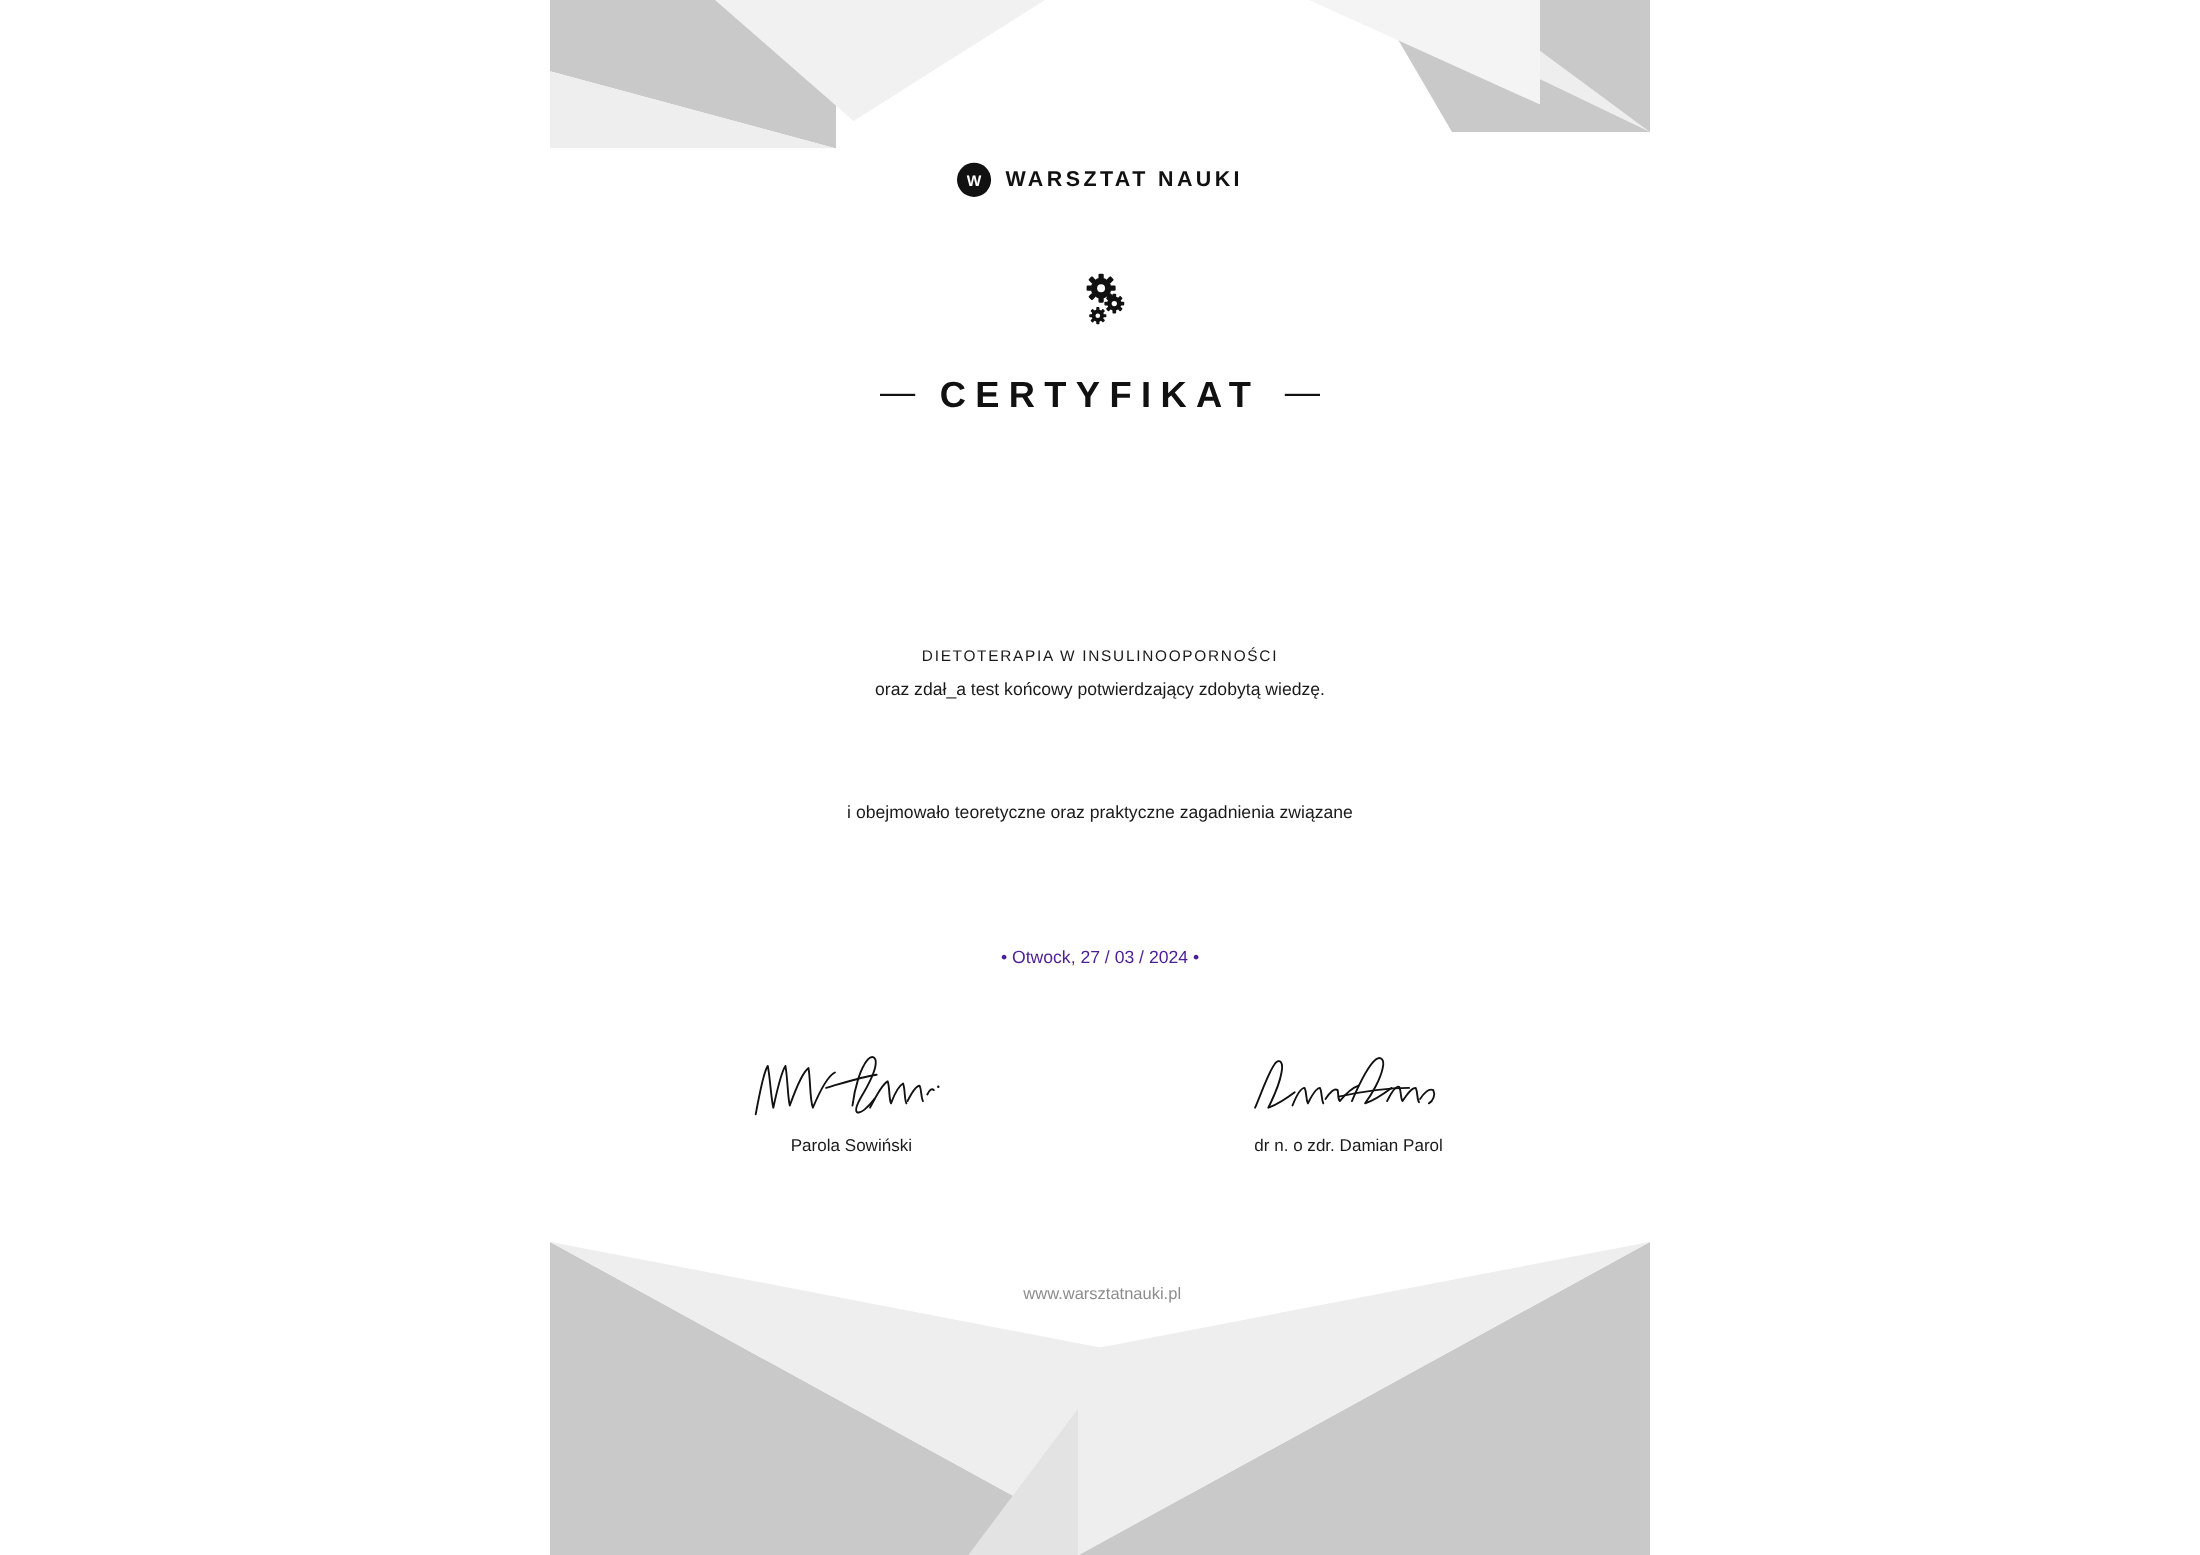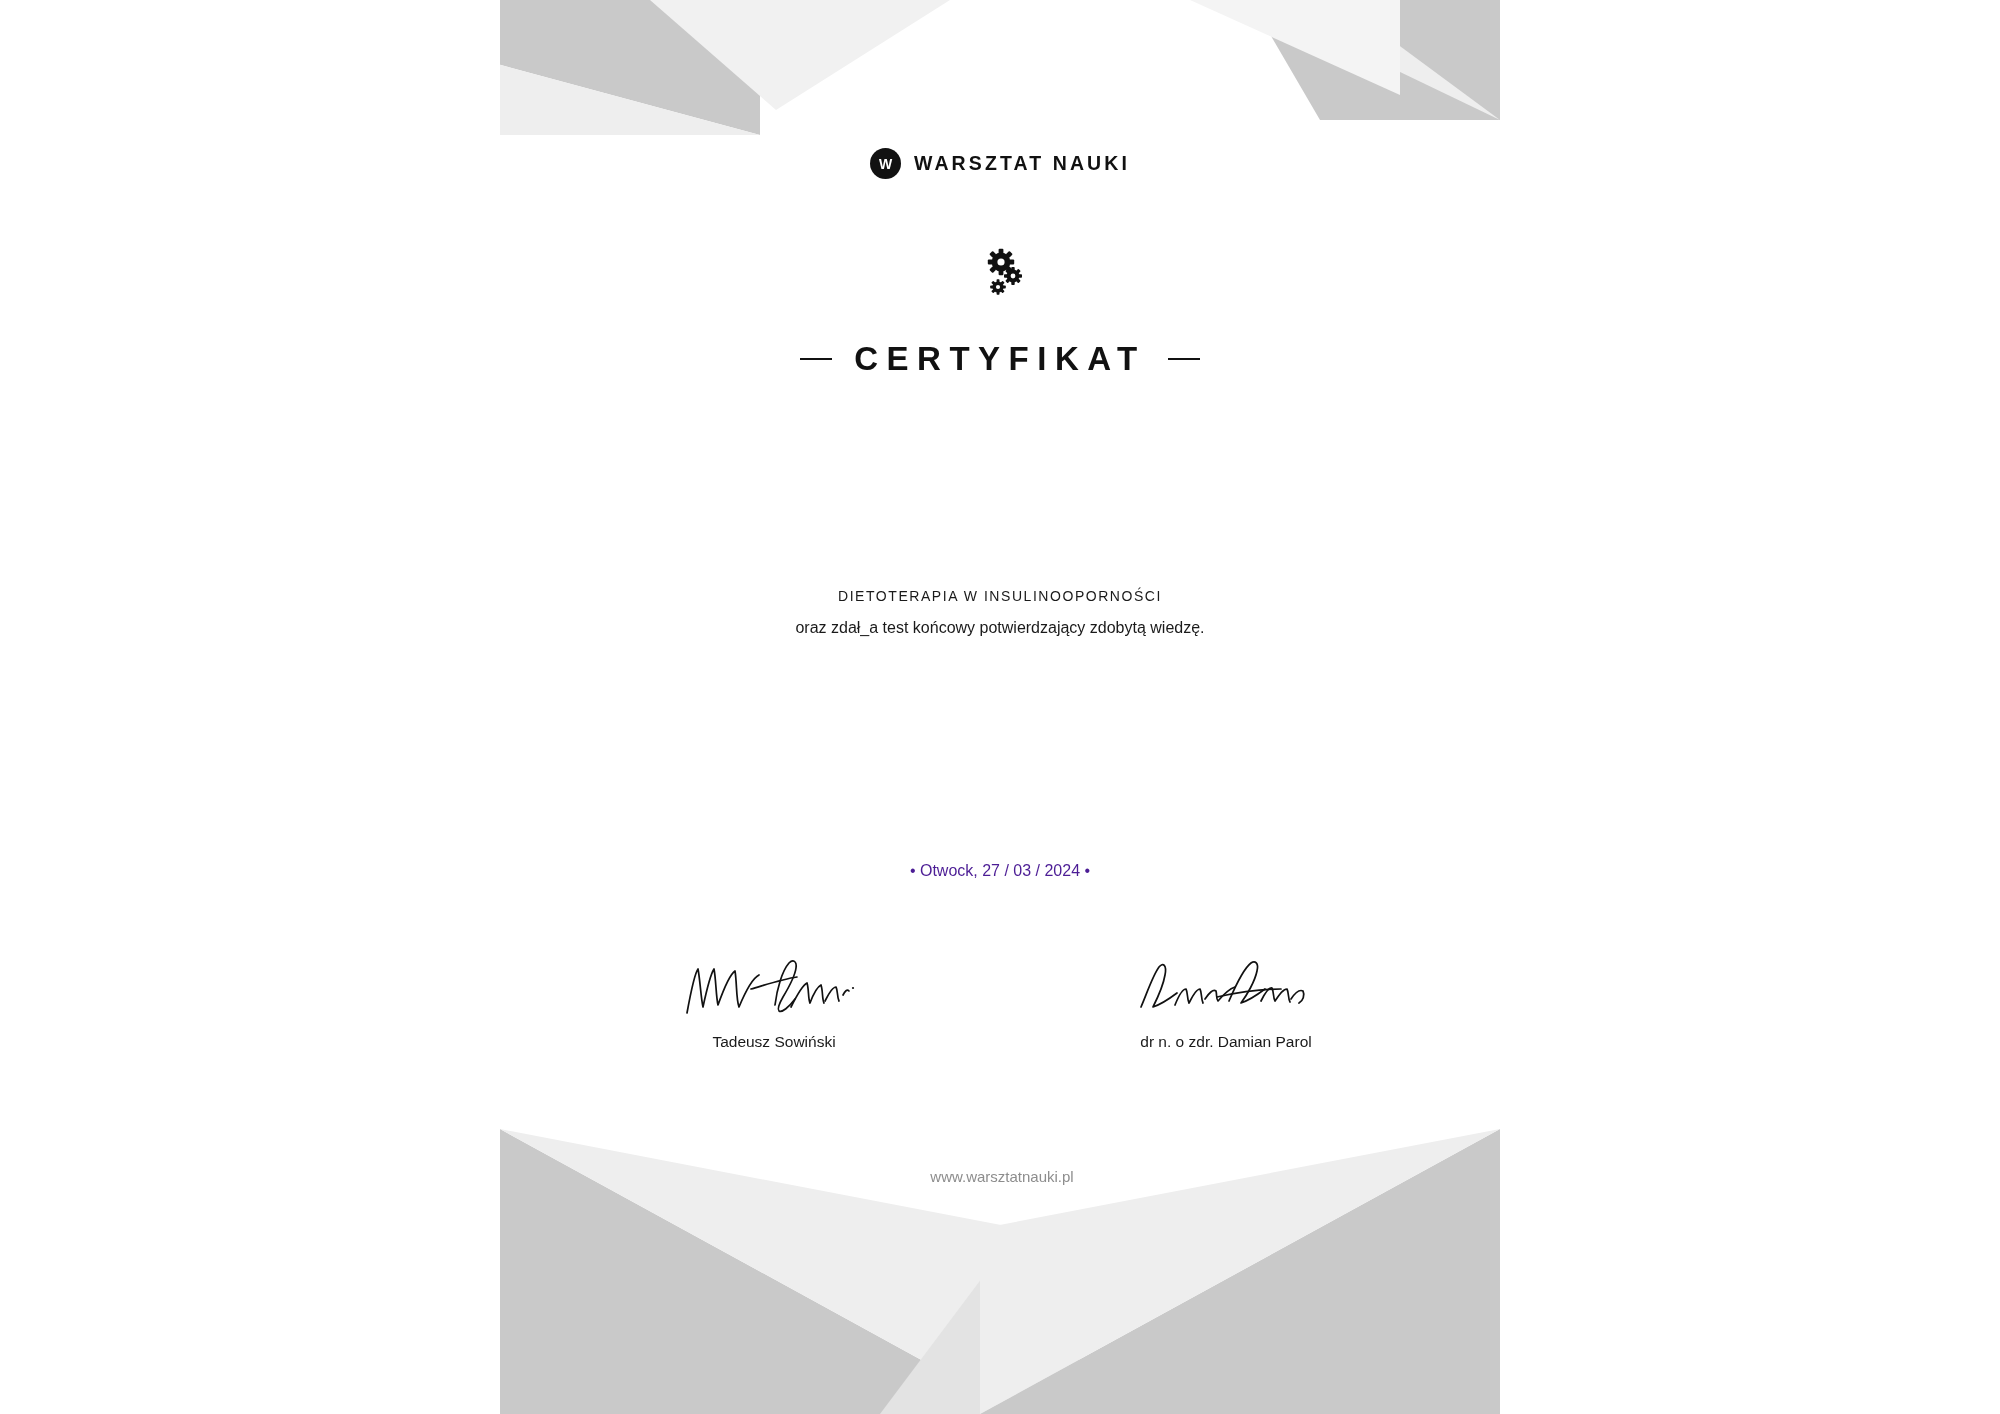--- a/index.html
+++ b/index.html
@@ -340,41 +340,42 @@
       <span class="title-rule"></span>
       <span class="title-text">CERTYFIKAT</span>
       <span class="title-rule"></span>
     </div>
 
 
     <div class="course-title">DIETOTERAPIA W INSULINOOPORNOŚCI</div>
     <div class="course-sub">oraz zdał_a test końcowy potwierdzający zdobytą wiedzę.</div>
 
     <div class="description">
+      <div>i obejmowało teoretyczne oraz praktyczne zagadnienia związane</div>
     </div>
 
     <div class="place-date">• Otwock, 27 / 03 / 2024 •</div>
 
     <div class="signatures">
 
       <div class="sig-block">
         <div class="sig-ink">
           <svg width="190" height="74" viewBox="0 0 190 74" aria-hidden="true">
             <g fill="none" stroke="#111111" stroke-width="1.7" stroke-linecap="round" stroke-linejoin="round">
               <path d="M8 64 C12 42, 16 24, 19 20 C21 30, 22 50, 24 58 C27 44, 31 26, 35 20 C37 30, 37 48, 39 56 C44 42, 50 26, 56 22 C58 34, 57 50, 60 58 C65 46, 72 30, 80 26"></path>
               <path d="M72 40 C86 36, 104 30, 118 28"></path>
               <path d="M96 56 C98 40, 103 22, 110 14 C114 10, 118 12, 117 19 C116 27, 110 38, 104 48 C100 55, 98 60, 100 62 C103 64, 110 58, 116 50"></path>
               <path d="M112 58 C118 46, 124 36, 128 34 C130 40, 129 50, 131 54 C134 46, 138 38, 142 36 C144 42, 143 50, 145 54"></path>
               <path d="M146 52 C150 44, 154 38, 157 38 C159 42, 158 48, 160 52"></path>
               <path d="M164 46 C166 42, 168 40, 170 42"></path>
               <circle cx="174" cy="39" r="1.1" fill="#111111" stroke="none"></circle>
             </g>
           </svg>
         </div>
-        <div class="sig-name">Tadeusz Sowiński</div>
+        <div class="sig-name">Parola Sowiński</div>
       </div>
 
       <div class="sig-block">
         <div class="sig-ink">
           <svg width="190" height="74" viewBox="0 0 190 74" aria-hidden="true">
             <g fill="none" stroke="#111111" stroke-width="1.7" stroke-linecap="round" stroke-linejoin="round">
               <path d="M10 58 C16 44, 22 26, 28 18 C32 13, 36 16, 34 26 C32 38, 26 50, 22 58 C28 56, 38 50, 46 44"></path>
               <path d="M44 56 C48 46, 52 40, 55 40 C57 44, 56 50, 58 54 C62 46, 66 40, 69 40 C71 44, 70 50, 72 54"></path>
               <path d="M74 50 C78 44, 82 40, 85 42 C86 46, 85 50, 87 52 C92 46, 98 40, 104 38"></path>
               <path d="M98 52 C104 38, 112 20, 120 14 C124 11, 128 14, 126 22 C124 32, 116 46, 110 54 C116 52, 126 46, 134 40"></path>

